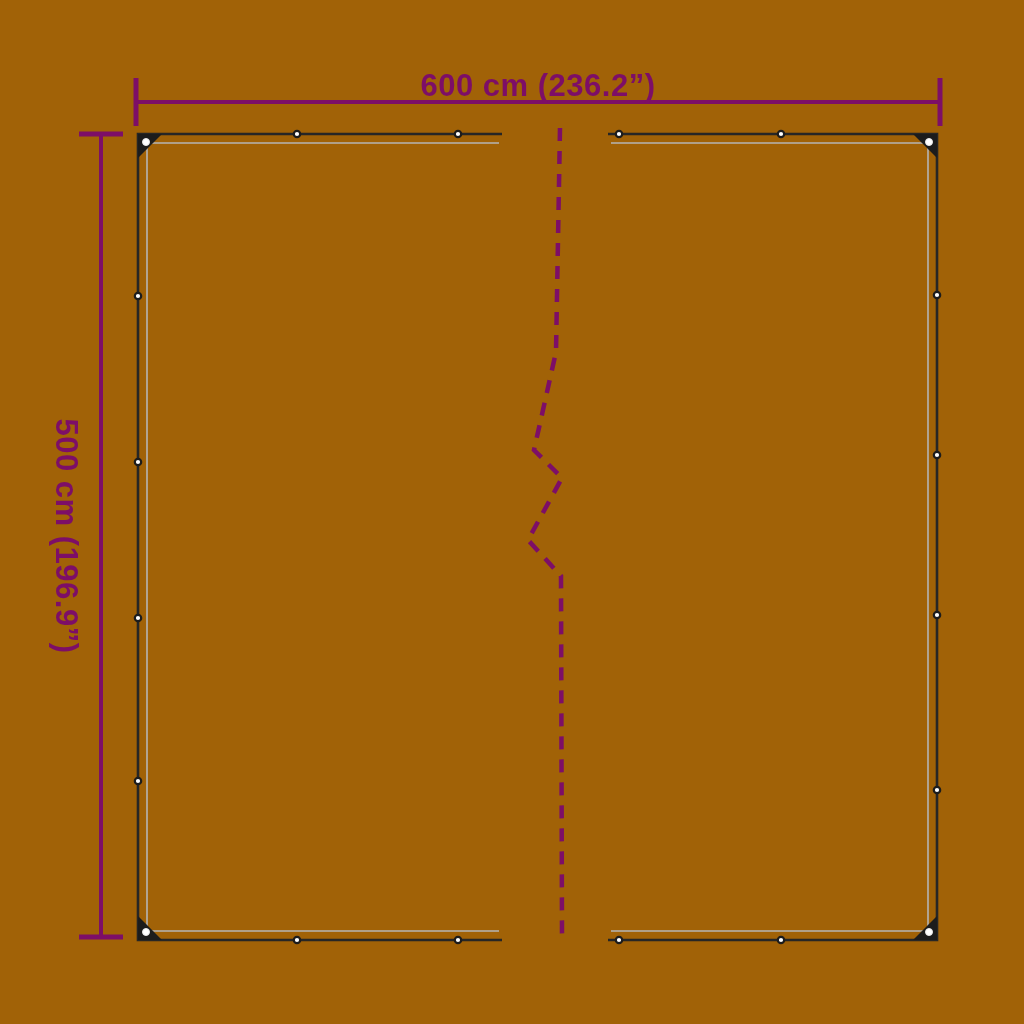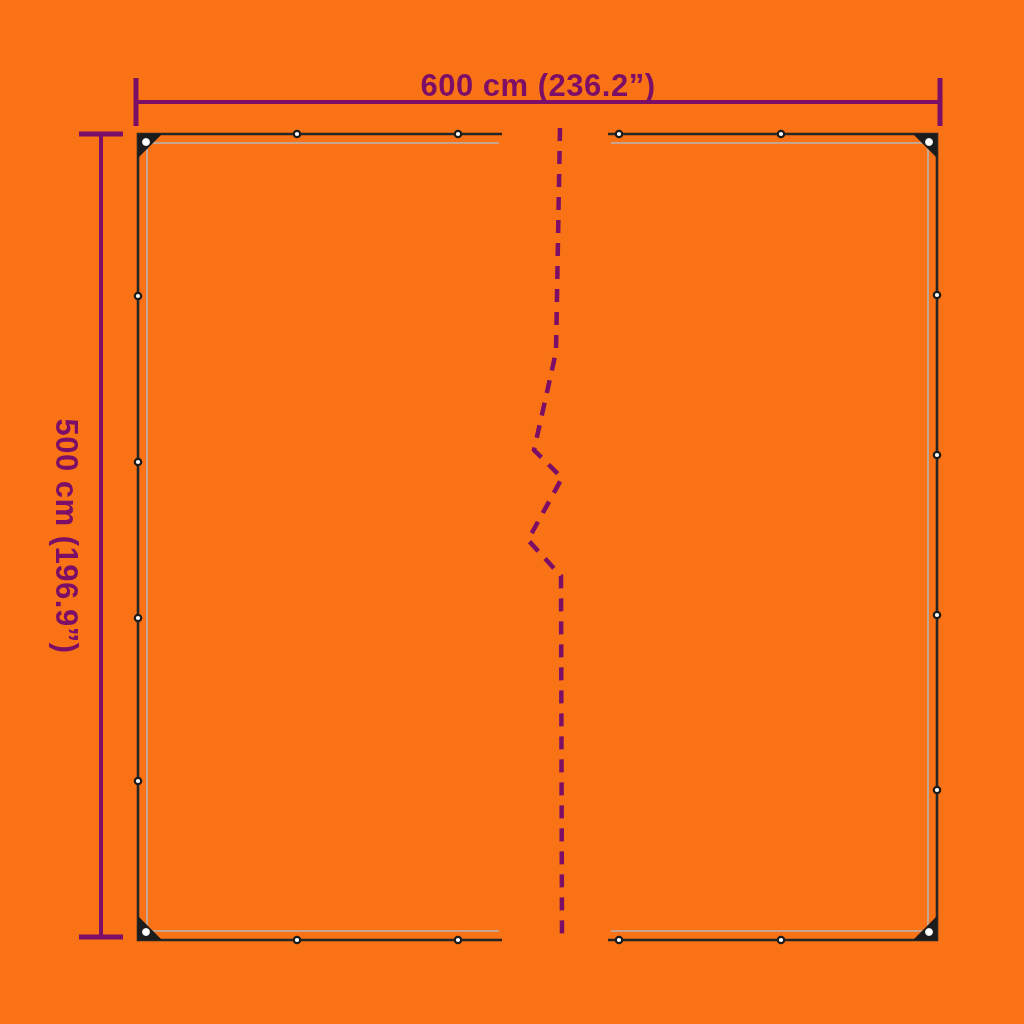--- a/index.html
+++ b/index.html
@@ -4,21 +4,21 @@
 <style>
   html, body {
     margin: 0;
     padding: 0;
     background: #ffffff;
   }
   .canvas {
     position: relative;
     width: 1024px;
     height: 1024px;
-    background: #f97316;
+    background: #a16207;
     overflow: hidden;
   }
   svg { display: block; }
   .dim-stroke   { stroke: #7d0e67; stroke-linecap: butt; }
   .dim-label {
     font-family: "Liberation Sans", sans-serif;
     font-weight: bold;
     font-size: 31px;
     letter-spacing: 0.5px;
     fill: #7d0e67;

